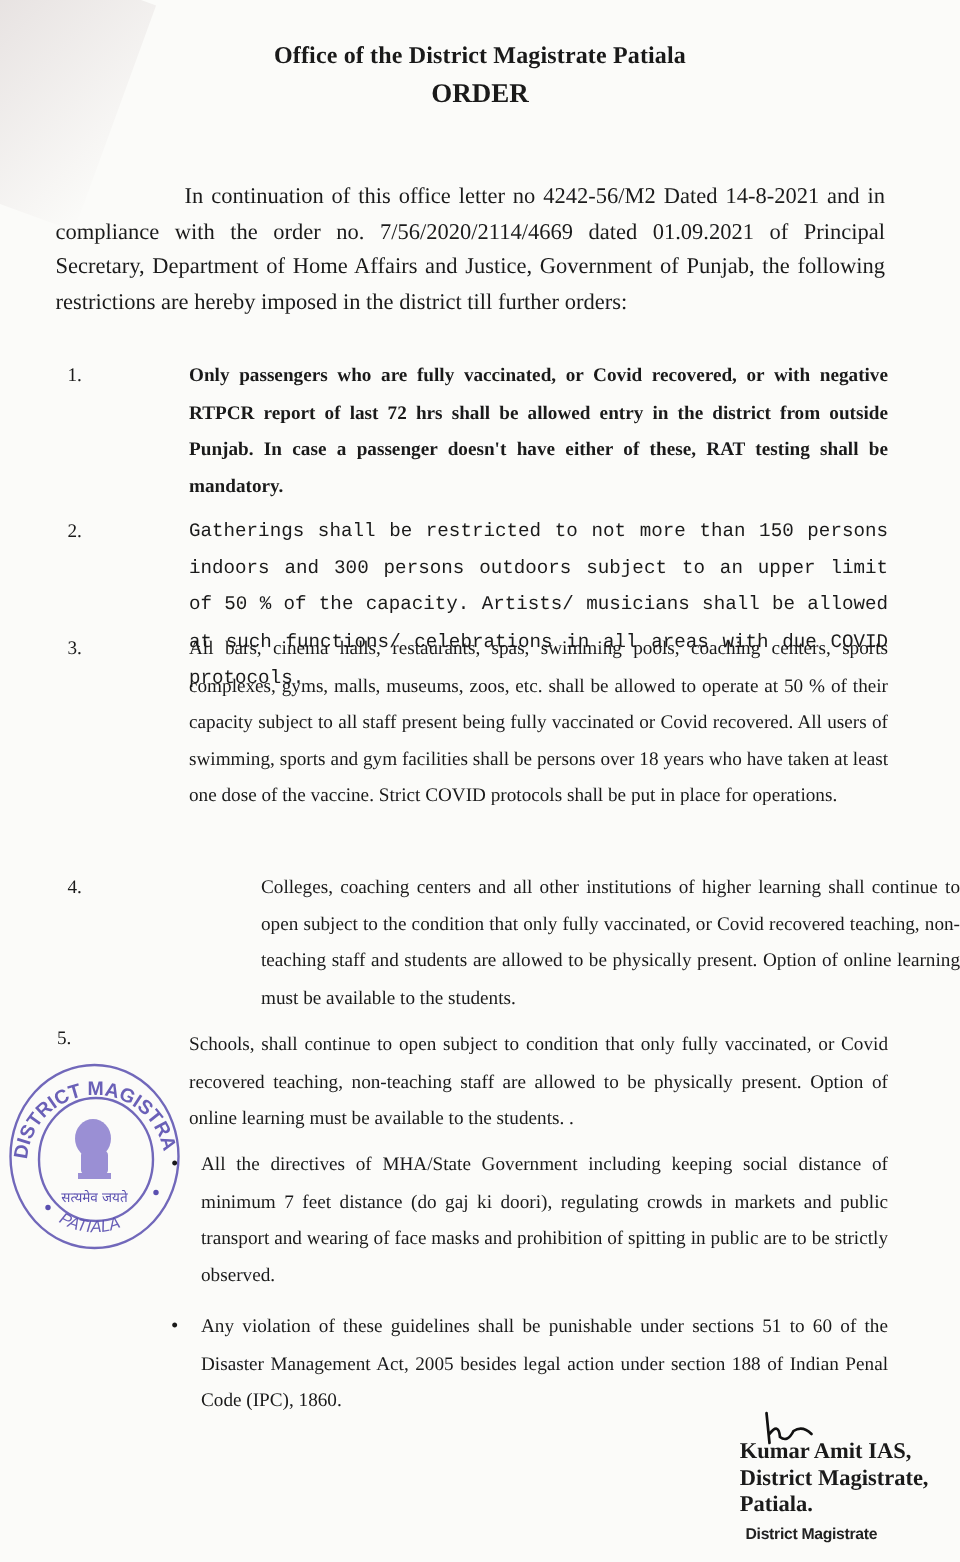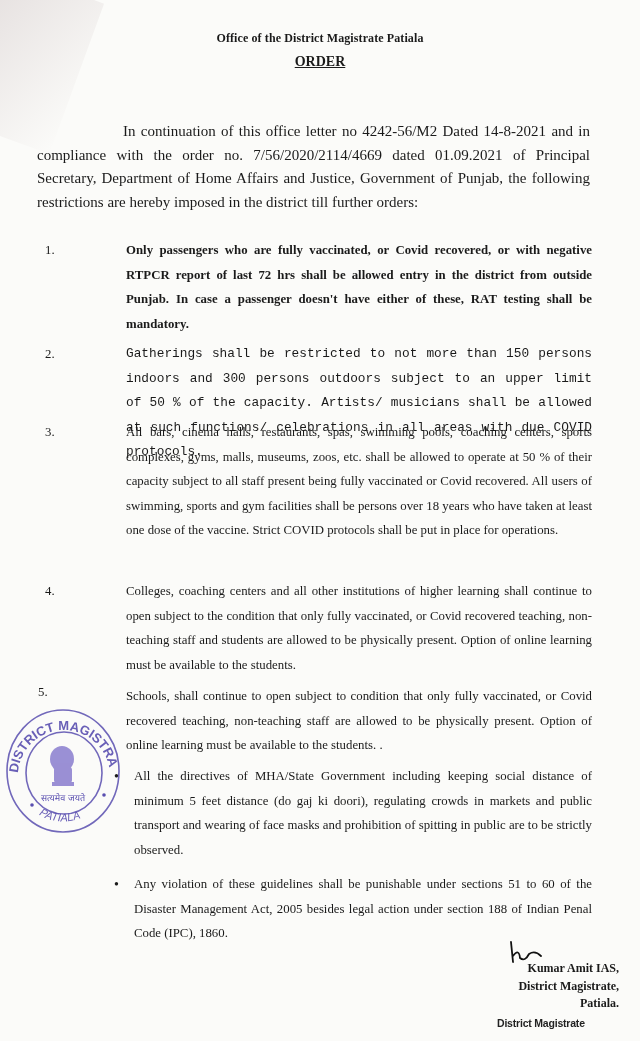--- a/index.html
+++ b/index.html
@@ -9,40 +9,40 @@
     font-family: "Liberation Serif", serif;
     color: #1a1a1a;
     position: relative;
   }
   .fold {
     position: absolute; left: -30px; top: -20px; width: 110px; height: 160px;
     background: linear-gradient(115deg, rgba(210,200,200,0.55), rgba(255,255,255,0));
     transform: rotate(20deg);
   }
   .header { position: absolute; top: 27px; left: 0; width: 640px; text-align: center; }
-  .title { font-size: 12px; font-weight: bold; letter-spacing: 0.1px; line-height: 22px; }
+  .title { font-size: 16px; font-weight: bold; letter-spacing: 0.1px; line-height: 22px; }
   .subtitle { font-size: 12.5px; font-weight: bold; line-height: 18px; }
-  .order { font-size: 14px; font-weight: bold; text-decoration: underline; line-height: 22px; margin-top: 2px; }
+  .order { font-size: 18px; font-weight: bold; line-height: 22px; margin-top: 2px; }
 
   .intro { position: absolute; top: 120px; left: 37px; width: 553px;
     font-size: 15px; line-height: 23.5px; text-align: justify; }
   .intro .indent { display: inline-block; width: 86px; }
 
   .item { position: absolute; left: 0; width: 640px; font-size: 12.8px; }
   .item .num { position: absolute; left: 45px; top: 0; font-weight: normal; }
   .item .body { position: absolute; left: 126px; width: 466px; line-height: 24.5px; text-align: justify; }
 
   .bullet { position: absolute; left: 0; width: 640px; font-size: 12.8px; }
   .bullet .dot { position: absolute; left: 114px; top: 0; font-size: 14px; }
   .bullet .body { position: absolute; left: 134px; width: 458px; line-height: 24.5px; text-align: justify; }
 
   .stamp { position: absolute; left: 4px; top: 707px; width: 118px; height: 128px; }
 
-  .sig { position: absolute; right: 21px; top: 960px; text-align: right;
-    font-size: 12px; font-weight: bold; line-height: 17.5px; }
+  .sig { position: absolute; right: 21px; top: 960px; 
+    font-size: 15px; font-weight: bold; line-height: 17.5px; }
   .sig-mark { position: absolute; left: 505px; top: 940px; }
   .sig-stamp { position: absolute; left: 497px; top: 1017px; font-family: "Liberation Sans", sans-serif;
     font-weight: bold; font-size: 10.5px; color: #222; letter-spacing: -0.2px; }
 </style>
 </head>
 <body>
 
 <div class="fold"></div>
 
 <div class="header">
@@ -62,31 +62,31 @@
   <div class="body" style="top:-5px;font-family:Liberation Mono, monospace;">Gatherings shall be restricted to not more than 150 persons indoors and 300 persons outdoors subject to an upper limit of 50 % of the capacity. Artists/ musicians shall be allowed at such functions/ celebrations in all areas with due COVID protocols.</div>
 </div>
 
 <div class="item" style="top:425px;">
   <span class="num">3.</span>
   <div class="body" style="top:-5px;">All bars, cinema halls, restaurants, spas, swimming pools, coaching centers, sports complexes, gyms, malls, museums, zoos, etc. shall be allowed to operate at 50 % of their capacity subject to all staff present being fully vaccinated or Covid recovered. All users of swimming, sports and gym facilities shall be persons over 18 years who have taken at least one dose of the vaccine. Strict COVID protocols shall be put in place for operations.</div>
 </div>
 
 <div class="item" style="top:584px;">
   <span class="num">4.</span>
-  <div class="body" style="top:-5px;">Colleges, coaching centers and all other institutions of higher learning shall continue to open subject to the condition that only fully vaccinated, or Covid recovered teaching, non-teaching staff and students are allowed to be physically present. Option of online learning must be available to the students.</div>
+  <div class="body" style="top:-5px;margin-left:48px;">Colleges, coaching centers and all other institutions of higher learning shall continue to open subject to the condition that only fully vaccinated, or Covid recovered teaching, non-teaching staff and students are allowed to be physically present. Option of online learning must be available to the students.</div>
 </div>
 
 <div class="item" style="top:689px;">
   <span class="num" style="left:38px; top:-4px;">5.</span>
   <div class="body" style="top:-5px;">Schools, shall continue to open subject to condition that only fully vaccinated, or Covid recovered teaching, non-teaching staff are allowed to be physically present. Option of online learning must be available to the students. .</div>
 </div>
 
 <div class="bullet" style="top:769px;">
   <span class="dot">•</span>
-  <div class="body" style="top:-5px;">All the directives of MHA/State Government including keeping social distance of minimum 5 feet distance (do gaj ki doori), regulating crowds in markets and public transport and wearing of face masks and prohibition of spitting in public are to be strictly observed.</div>
+  <div class="body" style="top:-5px;">All the directives of MHA/State Government including keeping social distance of minimum 7 feet distance (do gaj ki doori), regulating crowds in markets and public transport and wearing of face masks and prohibition of spitting in public are to be strictly observed.</div>
 </div>
 
 <div class="bullet" style="top:877px;">
   <span class="dot">•</span>
   <div class="body" style="top:-5px;">Any violation of these guidelines shall be punishable under sections 51 to 60 of the Disaster Management Act, 2005 besides legal action under section 188 of Indian Penal Code (IPC), 1860.</div>
 </div>
 
 <svg class="stamp" viewBox="0 0 118 128">
   <defs>
     <path id="arcTop" d="M 14 66 A 46 46 0 0 1 104 56"></path>

